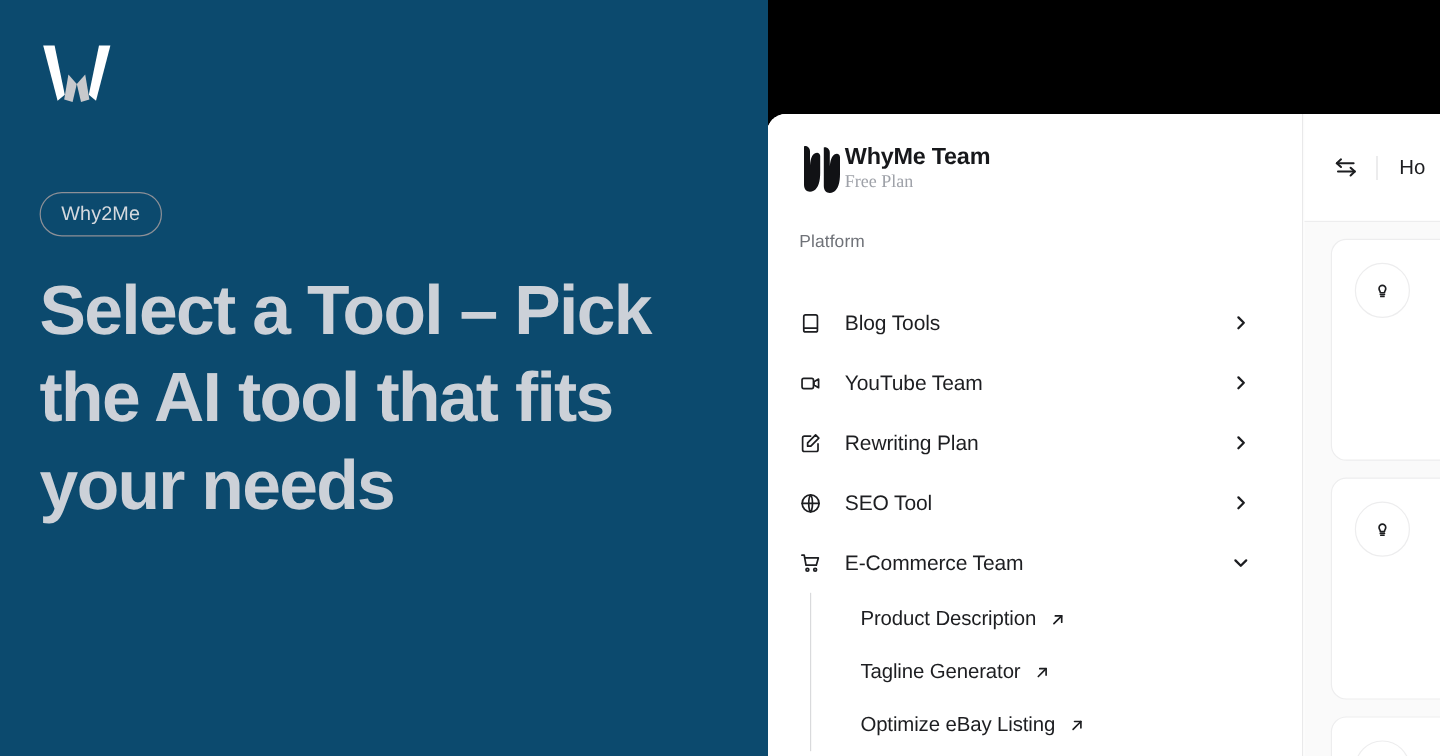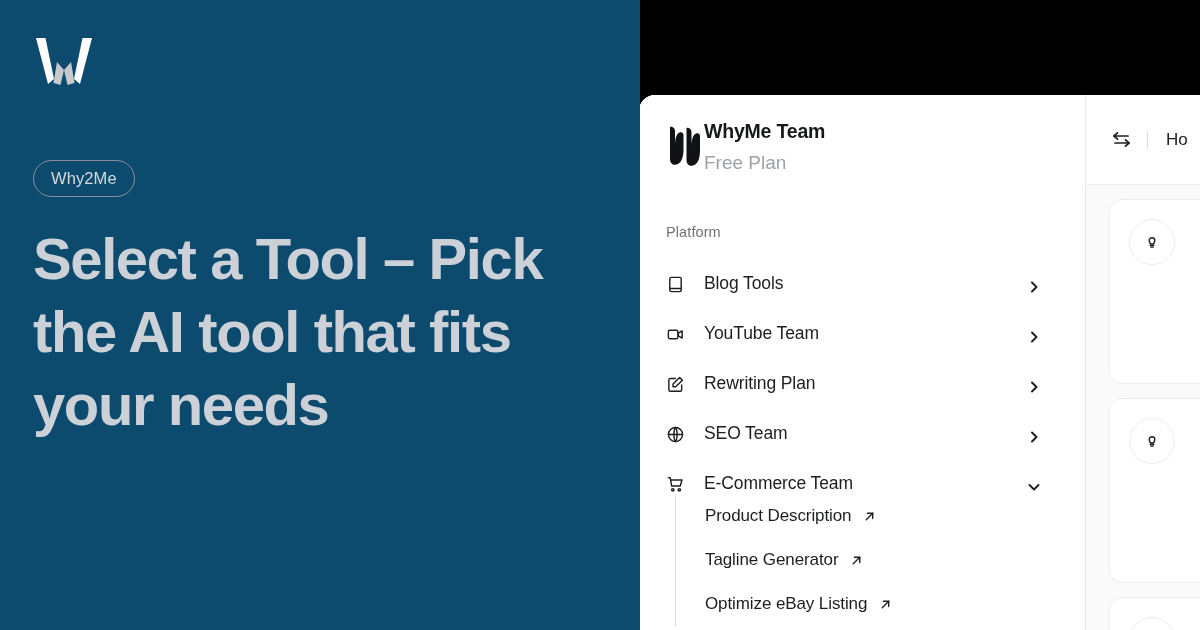--- a/index.html
+++ b/index.html
@@ -103,47 +103,48 @@
 
   .team-name {
     font-size: 19.5px;
     font-weight: bold;
     color: #17181b;
     line-height: 23px;
     letter-spacing: -0.2px;
   }
 
   .team-plan {
-    font-size: 19px;
+    font-size: 15px;
     color: #9ea1a8;
     line-height: 19px;
-    margin-top: 10px;
+    margin-top: 0;
+    font-family: Liberation Serif, serif;
   }
 
   .section-label {
     position: absolute;
     left: 27px;
-    top: 129px;
+    top: 99px;
     font-size: 14.5px;
     color: #6f7278;
     letter-spacing: 0.1px;
   }
 
   .nav {
     position: absolute;
     left: 0;
     top: 149px;
     width: 447px;
   }
 
   .nav-item {
     position: relative;
     height: 50px;
     display: flex;
-    align-items: flex-end;
+    align-items: center;
     padding-left: 27px;
     padding-right: 45px;
     cursor: pointer;
   }
 
   .nav-icon {
     width: 19px; height: 19px;
     flex: none;
     display: flex;
     align-items: center;
@@ -165,21 +166,21 @@
     color: #1d1e21;
     display: flex;
     align-items: center;
     justify-content: center;
   }
 
   .subnav {
     position: relative;
     margin-left: 36px;
     border-left: 1.5px solid #d9dadc;
-    padding-left: 6px;
+    padding-left: 18px;
     text-align: center;
   }
 
   .subnav-item {
     height: 44px;
     display: flex;
     align-items: center;
     padding-left: 23px;
     cursor: pointer;
   }
@@ -348,21 +349,21 @@
         </div>
 
         <div class="nav-item">
           <span class="nav-icon">
             <svg viewBox="0 0 20 20" width="19" height="19" fill="none" stroke="currentColor" stroke-width="1.5" stroke-linecap="round" stroke-linejoin="round">
               <circle cx="10" cy="10" r="7.4"></circle>
               <path d="M2.6 10 H17.4"></path>
               <path d="M10 2.6 C12.2 5 12.2 15 10 17.4 C7.8 15 7.8 5 10 2.6 Z"></path>
             </svg>
           </span>
-          <span class="nav-label">SEO Team</span>
+          <span class="nav-label">SEO Tool</span>
           <span class="nav-chevron">
             <svg viewBox="0 0 14 14" width="14" height="14" fill="none" stroke="currentColor" stroke-width="1.9" stroke-linecap="round" stroke-linejoin="round">
               <path d="M5 2.5 L9.5 7 L5 11.5"></path>
             </svg>
           </span>
         </div>
 
         <div class="nav-item">
           <span class="nav-icon">
             <svg viewBox="0 0 20 20" width="19" height="19" fill="none" stroke="currentColor" stroke-width="1.5" stroke-linecap="round" stroke-linejoin="round">

